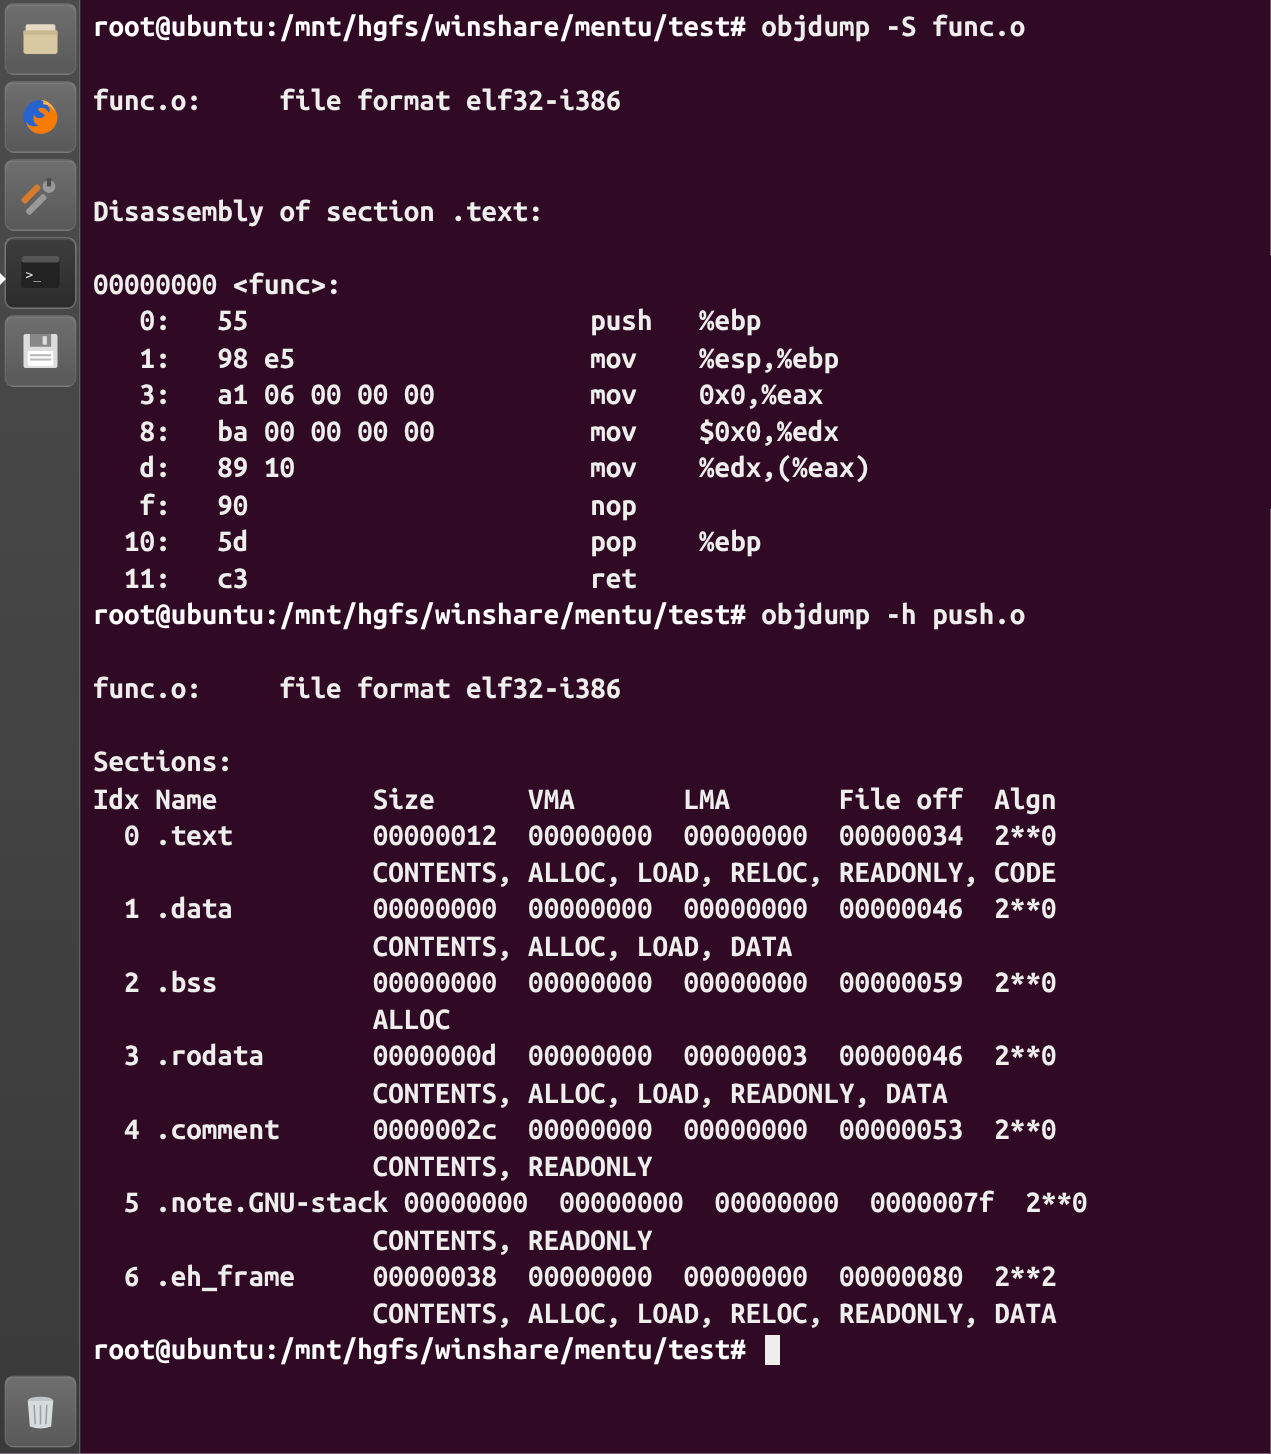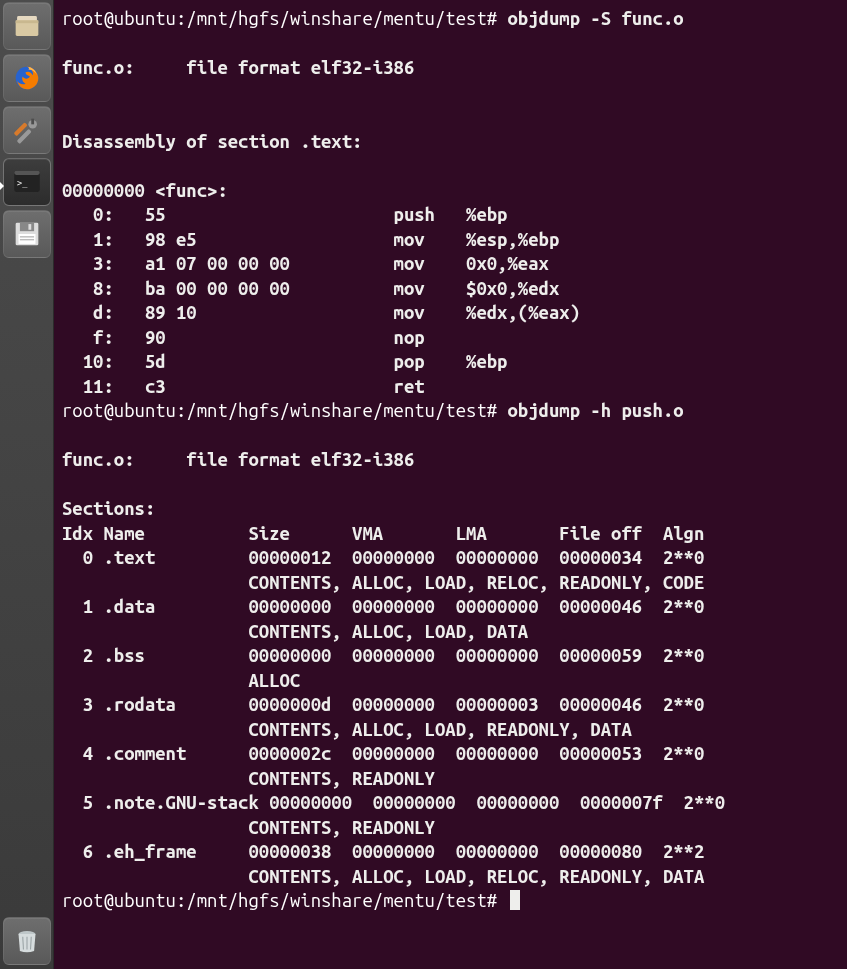--- a/index.html
+++ b/index.html
@@ -54,21 +54,21 @@
     flex: 1;
     background: #300a24;
     color: #eeeeec;
     padding: 6px 8px;
     font-size: 18.5px;
     line-height: 24.5px;
     white-space: pre;
     font-weight: bold;
     overflow: hidden;
   }
-  .prompt-path { color: #ffffff; font-weight: normal; }
+  .prompt-path { color: #ffffff; font-weight: bold; }
   .cursor {
     display: inline-block;
     width: 10px;
     height: 20px;
     background: #eeeeec;
     vertical-align: text-bottom;
     margin-left: 2px;
   }
 </style>
 </head>
@@ -129,21 +129,21 @@
 <div class="terminal-pane"><span class="prompt-path">root@ubuntu:/mnt/hgfs/winshare/mentu/test#</span><span> objdump -S func.o</span>
 <span></span>
 <span>func.o:     file format elf32-i386</span>
 <span></span>
 <span></span>
 <span>Disassembly of section .text:</span>
 <span></span>
 <span>00000000 &lt;func&gt;:</span>
 <span>   0:   55                      push   %ebp</span>
 <span>   1:   98 e5                   mov    %esp,%ebp</span>
-<span>   3:   a1 07 00 00 00          mov    0x0,%eax</span>
+<span>   3:   a1 06 00 00 00          mov    0x0,%eax</span>
 <span>   8:   ba 00 00 00 00          mov    $0x0,%edx</span>
 <span>   d:   89 10                   mov    %edx,(%eax)</span>
 <span>   f:   90                      nop</span>
 <span>  10:   5d                      pop    %ebp</span>
 <span>  11:   c3                      ret    </span>
 <span class="prompt-path">root@ubuntu:/mnt/hgfs/winshare/mentu/test#</span><span> objdump -h push.o</span>
 <span></span>
 <span>func.o:     file format elf32-i386</span>
 <span></span>
 <span>Sections:</span>

